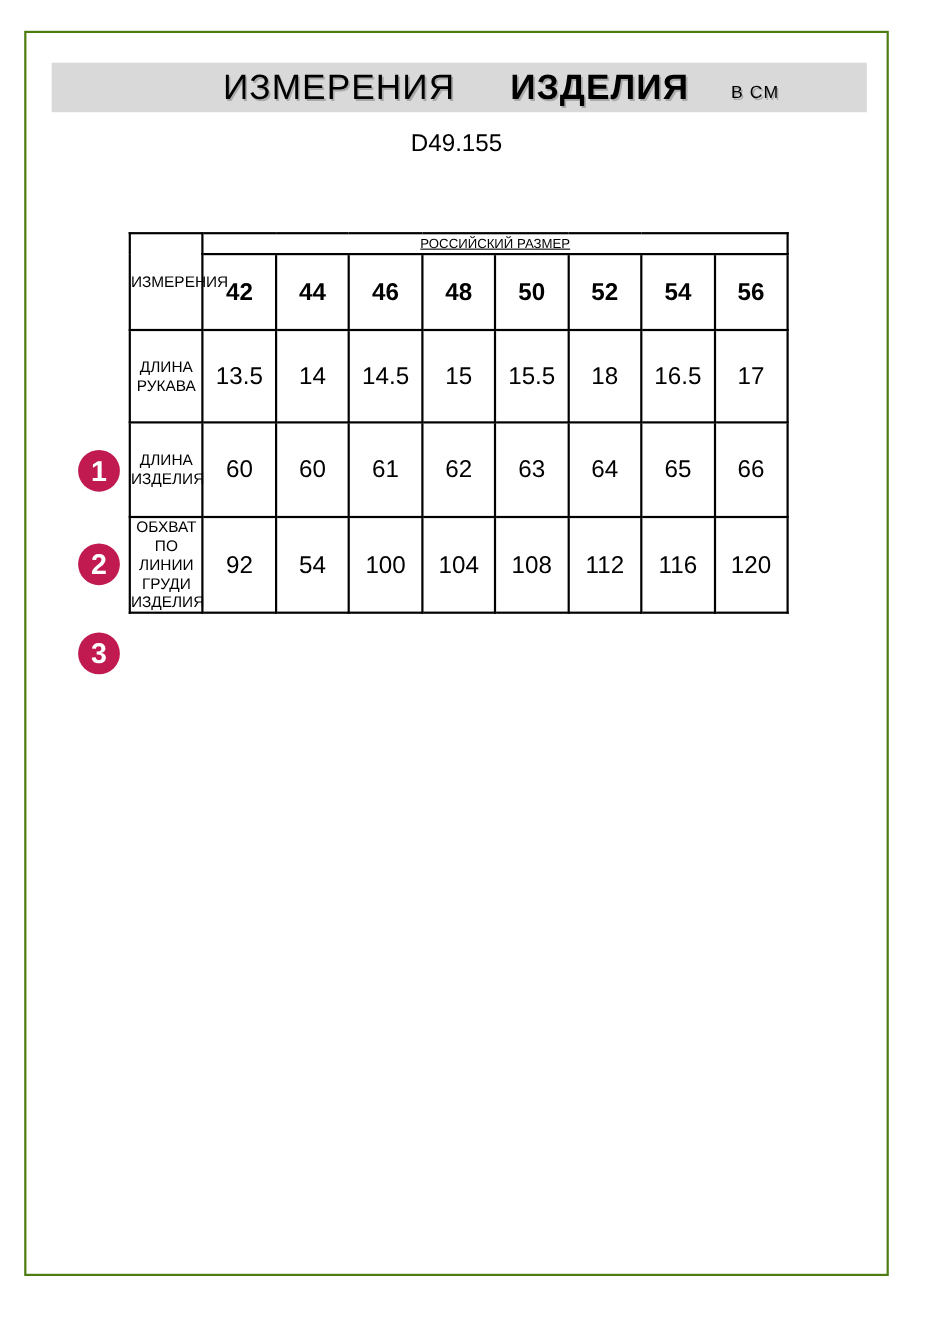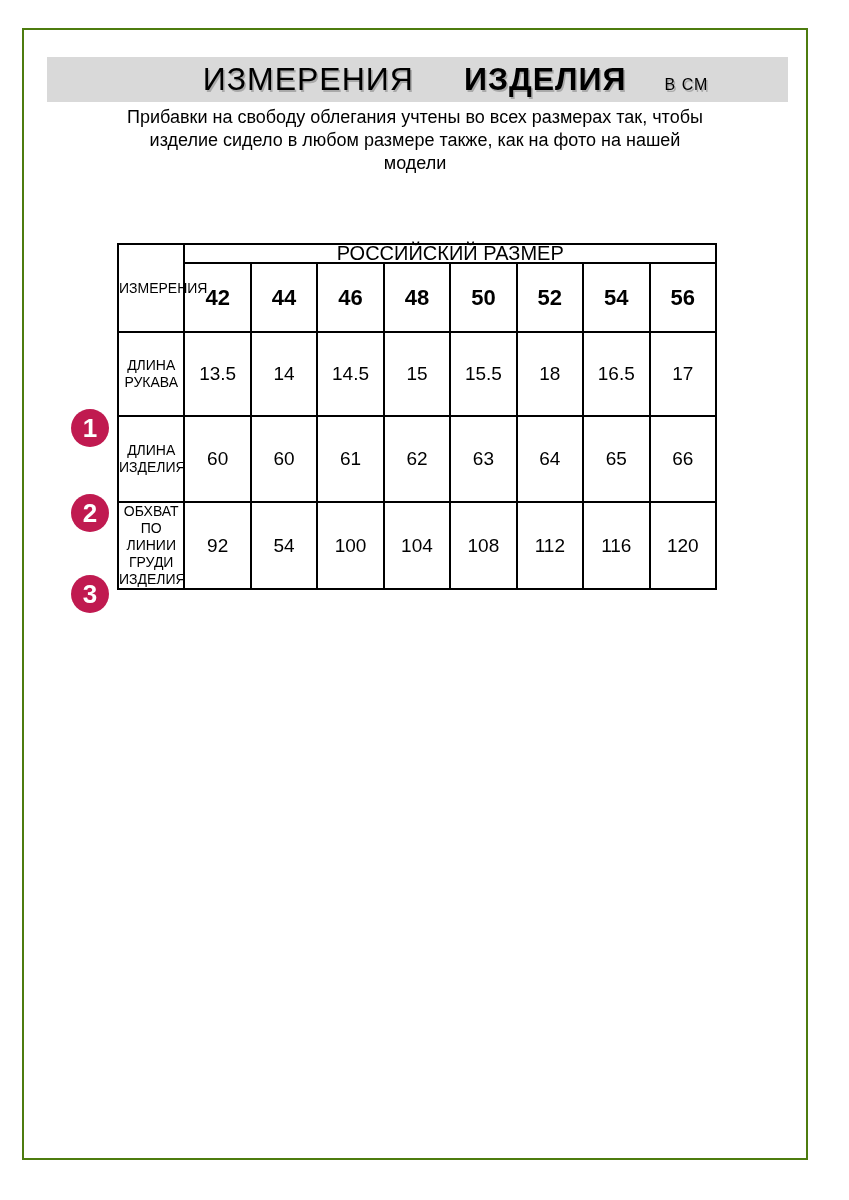--- a/index.html
+++ b/index.html
@@ -46,28 +46,28 @@
     table-layout: fixed;
     width: 600px;
   }
   .size-table td {
     border: 2px solid #000;
     text-align: center;
     vertical-align: middle;
     padding: 0;
   }
   .corner-cell { font-size: 14px; }
-  .size-group-cell { font-size: 20px; height: 17px; line-height: 17px; }
+  .size-group-cell { font-size: 12px; height: 17px; line-height: 17px; text-decoration: underline; }
   tr.size-row { height: 69px; }
   .size-cell { font-size: 22px; font-weight: bold; }
   tr.data-row-0 { height: 84px; padding-left: 15px; }
   tr.data-row-1 { height: 86px; }
   tr.data-row-2 { height: 77px; margin-top: 16px; }
   .row-label-cell { font-size: 14px; line-height: 17px; white-space: pre-line; }
-  .value-cell { font-size: 19px; }
+  .value-cell { font-size: 22px; }
   .note {
     margin-top: 22px;
     text-align: center;
     font-size: 15px;
     font-weight: bold;
     letter-spacing: 0.2px;
   }
   .badge {
     position: absolute;
     left: 71px;
@@ -96,24 +96,22 @@
   <div class="badge badge-3">3</div>
 
   <div class="frame">
 
     <div class="title-bar">
       <span class="title-measure">ИЗМЕРЕНИЯ</span>
       <span class="title-product">ИЗДЕЛИЯ</span>
       <span class="title-unit">В СМ</span>
     </div>
 
+    <div class="model-code">D49.155</div>
 
-    <div class="description">Прибавки на свободу облегания учтены во всех размерах так, чтобы
-изделие сидело в любом размере также, как на фото на нашей
-модели</div>
 
     <table class="size-table">
       <tbody>
           <tr>
         <td class="corner-cell" rowspan="2">ИЗМЕРЕНИЯ</td>
         <td class="size-group-cell" colspan="8">РОССИЙСКИЙ РАЗМЕР</td>
       </tr>
       <tr class="size-row">
         <td class="size-cell">42</td>
         <td class="size-cell">44</td>

